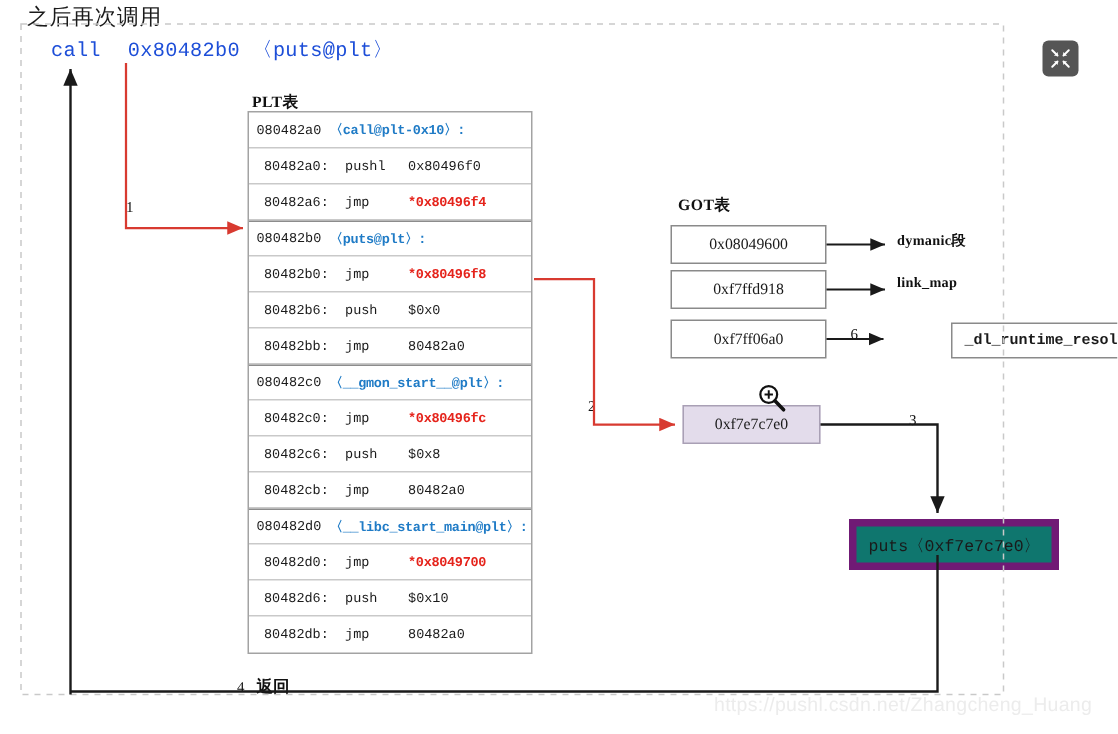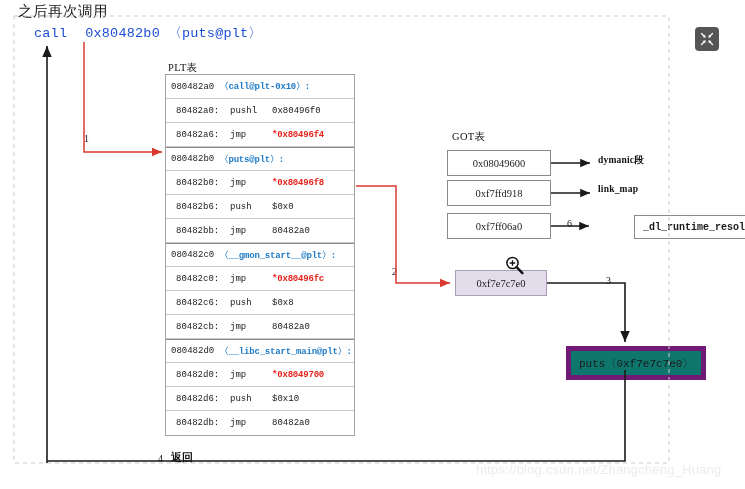--- a/index.html
+++ b/index.html
@@ -46,21 +46,21 @@
     border-radius: 4px;
     display: flex;
     align-items: center;
     justify-content: center;
     cursor: pointer;
   }
 
   
   .caption {
     font-family: "Liberation Serif", "DejaVu Serif", serif;
-    font-weight: normal;
+    font-weight: bold;
     font-size: 10.5px;
     color: #111;
     white-space: nowrap;
     letter-spacing: .3px;
   }
 
   
   .plt-table {
     left: 165px; top: 74px;
     width: 190px;
@@ -250,21 +250,21 @@
     </svg>
   </div>
 
   <div class="abs puts-box" style="left:566px; top:346px;">puts〈0xf7e7c7e0〉</div>
 
   <div class="abs edge-num" style="left:83px; top:133px;">1</div>
   <div class="abs edge-num" style="left:391px; top:266px;">2</div>
   <div class="abs edge-num" style="left:157px; top:453px;">4</div>
   <div class="abs ret-label" style="left:168px; top:450px;">返回</div>
 
-  <div class="abs watermark">https://blog.csdn.net/Zhangcheng_Huang</div>
+  <div class="abs watermark">https://pushl.csdn.net/Zhangcheng_Huang</div>
 
   <svg class="overlay">
     <defs>
       <marker id="ar-red" markerWidth="8" markerHeight="8" refX="7" refY="3" orient="auto">
         <path d="M0,0 L7,3 L0,6 Z" fill="#d83a30"></path>
       </marker>
       <marker id="ar-blk" markerWidth="8" markerHeight="8" refX="7" refY="3" orient="auto">
         <path d="M0,0 L7,3 L0,6 Z" fill="#1a1a1a"></path>
       </marker>
       <marker id="ar-blk-up" markerWidth="8" markerHeight="8" refX="7" refY="3" orient="auto">

